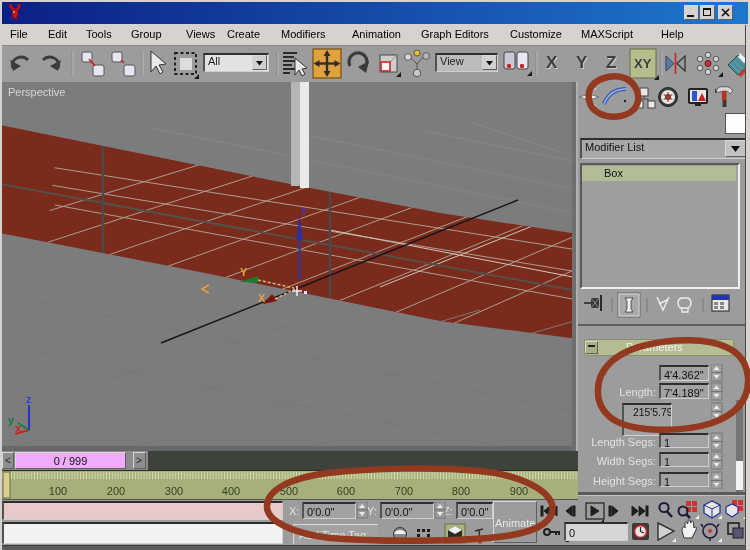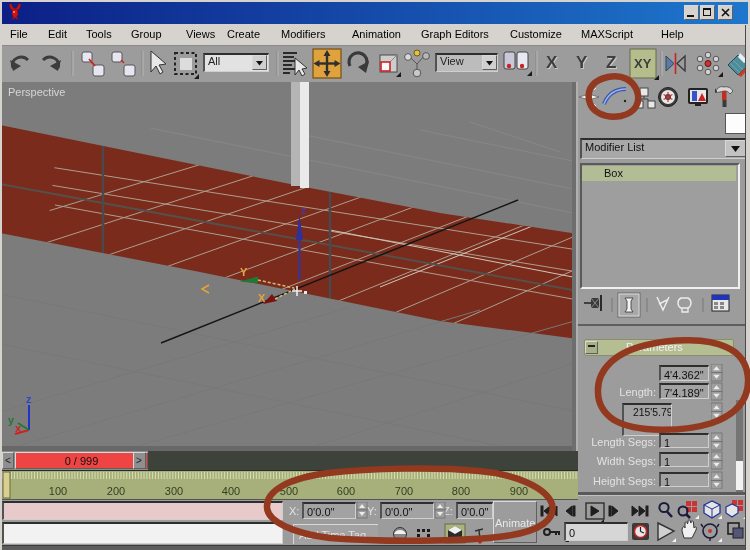--- a/index.html
+++ b/index.html
@@ -380,21 +380,21 @@
 </svg>
 <div class="abs" style="left:736px;top:400px;width:7px;height:96px;background:#757575"></div>
 <div class="abs" style="left:736px;top:461px;width:7px;height:29px;background:#f2f2f2"></div>
 <div class="abs" style="left:578px;top:492px;width:172px;height:3px;background:#5a5a5a"></div>
 <div class="abs" style="left:578px;top:495px;width:172px;height:1px;background:#c0c0c0"></div>
 
 <div class="abs" style="left:0;top:451px;width:578px;height:19px;background:#8b8b8b"></div>
 <div class="abs" style="left:148px;top:451px;width:430px;height:19px;background:#3d433b"></div>
 <div class="abs raise" style="left:2px;top:452px;width:12px;height:17px;background:#8f8f8f"></div>
 <div class="abs" style="left:5px;top:455px;font-size:10px;color:#222">&lt;</div>
-<div class="abs raise" style="left:15px;top:452px;width:133px;height:17px;background:#ef4444;text-align:center;font-size:11px;color:#111;line-height:16px">0 / 999</div>
+<div class="abs raise" style="left:15px;top:452px;width:111px;height:17px;background:#f0abfc;text-align:center;font-size:11px;color:#111;line-height:16px">0 / 999</div>
 <div class="abs raise" style="left:133px;top:452px;width:13px;height:17px;background:#8f8f8f"></div>
 <div class="abs" style="left:136px;top:455px;font-size:10px;color:#222">&gt;</div>
 <div class="abs" style="left:0;top:470px;width:578px;height:1px;background:#2a2a2a"></div>
 
 <div class="abs" style="left:0;top:471px;width:578px;height:28px;background:#a7b07b"></div>
 <svg class="abs" style="left:0;top:471px" width="578" height="28" viewBox="0 0 578 28">
  <g stroke="#d8dfb2" stroke-width="1">
 
   <path id="ticks" d="M2.88 1 L2.88 8 M5.76 1 L5.76 8 M8.64 1 L8.64 8 M11.52 1 L11.52 8 M14.40 1 L14.40 8 M17.28 1 L17.28 8 M20.16 1 L20.16 8 M23.04 1 L23.04 8 M25.92 1 L25.92 8 M28.80 1 L28.80 8 M31.68 1 L31.68 8 M34.56 1 L34.56 8 M37.44 1 L37.44 8 M40.32 1 L40.32 8 M43.20 1 L43.20 8 M46.08 1 L46.08 8 M48.96 1 L48.96 8 M51.84 1 L51.84 8 M54.72 1 L54.72 8 M57.60 1 L57.60 8 M60.48 1 L60.48 8 M63.36 1 L63.36 8 M66.24 1 L66.24 8 M69.12 1 L69.12 8 M72.00 1 L72.00 8 M74.88 1 L74.88 8 M77.76 1 L77.76 8 M80.64 1 L80.64 8 M83.52 1 L83.52 8 M86.40 1 L86.40 8 M89.28 1 L89.28 8 M92.16 1 L92.16 8 M95.04 1 L95.04 8 M97.92 1 L97.92 8 M100.80 1 L100.80 8 M103.68 1 L103.68 8 M106.56 1 L106.56 8 M109.44 1 L109.44 8 M112.32 1 L112.32 8 M115.20 1 L115.20 8 M118.08 1 L118.08 8 M120.96 1 L120.96 8 M123.84 1 L123.84 8 M126.72 1 L126.72 8 M129.60 1 L129.60 8 M132.48 1 L132.48 8 M135.36 1 L135.36 8 M138.24 1 L138.24 8 M141.12 1 L141.12 8 M144.00 1 L144.00 8 M146.88 1 L146.88 8 M149.76 1 L149.76 8 M152.64 1 L152.64 8 M155.52 1 L155.52 8 M158.40 1 L158.40 8 M161.28 1 L161.28 8 M164.16 1 L164.16 8 M167.04 1 L167.04 8 M169.92 1 L169.92 8 M172.80 1 L172.80 8 M175.68 1 L175.68 8 M178.56 1 L178.56 8 M181.44 1 L181.44 8 M184.32 1 L184.32 8 M187.20 1 L187.20 8 M190.08 1 L190.08 8 M192.96 1 L192.96 8 M195.84 1 L195.84 8 M198.72 1 L198.72 8 M201.60 1 L201.60 8 M204.48 1 L204.48 8 M207.36 1 L207.36 8 M210.24 1 L210.24 8 M213.12 1 L213.12 8 M216.00 1 L216.00 8 M218.88 1 L218.88 8 M221.76 1 L221.76 8 M224.64 1 L224.64 8 M227.52 1 L227.52 8 M230.40 1 L230.40 8 M233.28 1 L233.28 8 M236.16 1 L236.16 8 M239.04 1 L239.04 8 M241.92 1 L241.92 8 M244.80 1 L244.80 8 M247.68 1 L247.68 8 M250.56 1 L250.56 8 M253.44 1 L253.44 8 M256.32 1 L256.32 8 M259.20 1 L259.20 8 M262.08 1 L262.08 8 M264.96 1 L264.96 8 M267.84 1 L267.84 8 M270.72 1 L270.72 8 M273.60 1 L273.60 8 M276.48 1 L276.48 8 M279.36 1 L279.36 8 M282.24 1 L282.24 8 M285.12 1 L285.12 8 M288.00 1 L288.00 8 M290.88 1 L290.88 8 M293.76 1 L293.76 8 M296.64 1 L296.64 8 M299.52 1 L299.52 8 M302.40 1 L302.40 8 M305.28 1 L305.28 8 M308.16 1 L308.16 8 M311.04 1 L311.04 8 M313.92 1 L313.92 8 M316.80 1 L316.80 8 M319.68 1 L319.68 8 M322.56 1 L322.56 8 M325.44 1 L325.44 8 M328.32 1 L328.32 8 M331.20 1 L331.20 8 M334.08 1 L334.08 8 M336.96 1 L336.96 8 M339.84 1 L339.84 8 M342.72 1 L342.72 8 M345.60 1 L345.60 8 M348.48 1 L348.48 8 M351.36 1 L351.36 8 M354.24 1 L354.24 8 M357.12 1 L357.12 8 M360.00 1 L360.00 8 M362.88 1 L362.88 8 M365.76 1 L365.76 8 M368.64 1 L368.64 8 M371.52 1 L371.52 8 M374.40 1 L374.40 8 M377.28 1 L377.28 8 M380.16 1 L380.16 8 M383.04 1 L383.04 8 M385.92 1 L385.92 8 M388.80 1 L388.80 8 M391.68 1 L391.68 8 M394.56 1 L394.56 8 M397.44 1 L397.44 8 M400.32 1 L400.32 8 M403.20 1 L403.20 8 M406.08 1 L406.08 8 M408.96 1 L408.96 8 M411.84 1 L411.84 8 M414.72 1 L414.72 8 M417.60 1 L417.60 8 M420.48 1 L420.48 8 M423.36 1 L423.36 8 M426.24 1 L426.24 8 M429.12 1 L429.12 8 M432.00 1 L432.00 8 M434.88 1 L434.88 8 M437.76 1 L437.76 8 M440.64 1 L440.64 8 M443.52 1 L443.52 8 M446.40 1 L446.40 8 M449.28 1 L449.28 8 M452.16 1 L452.16 8 M455.04 1 L455.04 8 M457.92 1 L457.92 8 M460.80 1 L460.80 8 M463.68 1 L463.68 8 M466.56 1 L466.56 8 M469.44 1 L469.44 8 M472.32 1 L472.32 8 M475.20 1 L475.20 8 M478.08 1 L478.08 8 M480.96 1 L480.96 8 M483.84 1 L483.84 8 M486.72 1 L486.72 8 M489.60 1 L489.60 8 M492.48 1 L492.48 8 M495.36 1 L495.36 8 M498.24 1 L498.24 8 M501.12 1 L501.12 8 M504.00 1 L504.00 8 M506.88 1 L506.88 8 M509.76 1 L509.76 8 M512.64 1 L512.64 8 M515.52 1 L515.52 8 M518.40 1 L518.40 8 M521.28 1 L521.28 8 M524.16 1 L524.16 8 M527.04 1 L527.04 8 M529.92 1 L529.92 8 M532.80 1 L532.80 8 M535.68 1 L535.68 8 M538.56 1 L538.56 8 M541.44 1 L541.44 8 M544.32 1 L544.32 8 M547.20 1 L547.20 8 M550.08 1 L550.08 8 M552.96 1 L552.96 8 M555.84 1 L555.84 8 M558.72 1 L558.72 8 M561.60 1 L561.60 8 M564.48 1 L564.48 8 M567.36 1 L567.36 8 M570.24 1 L570.24 8 M573.12 1 L573.12 8 M576.00 1 L576.00 8 "></path>
  </g>

